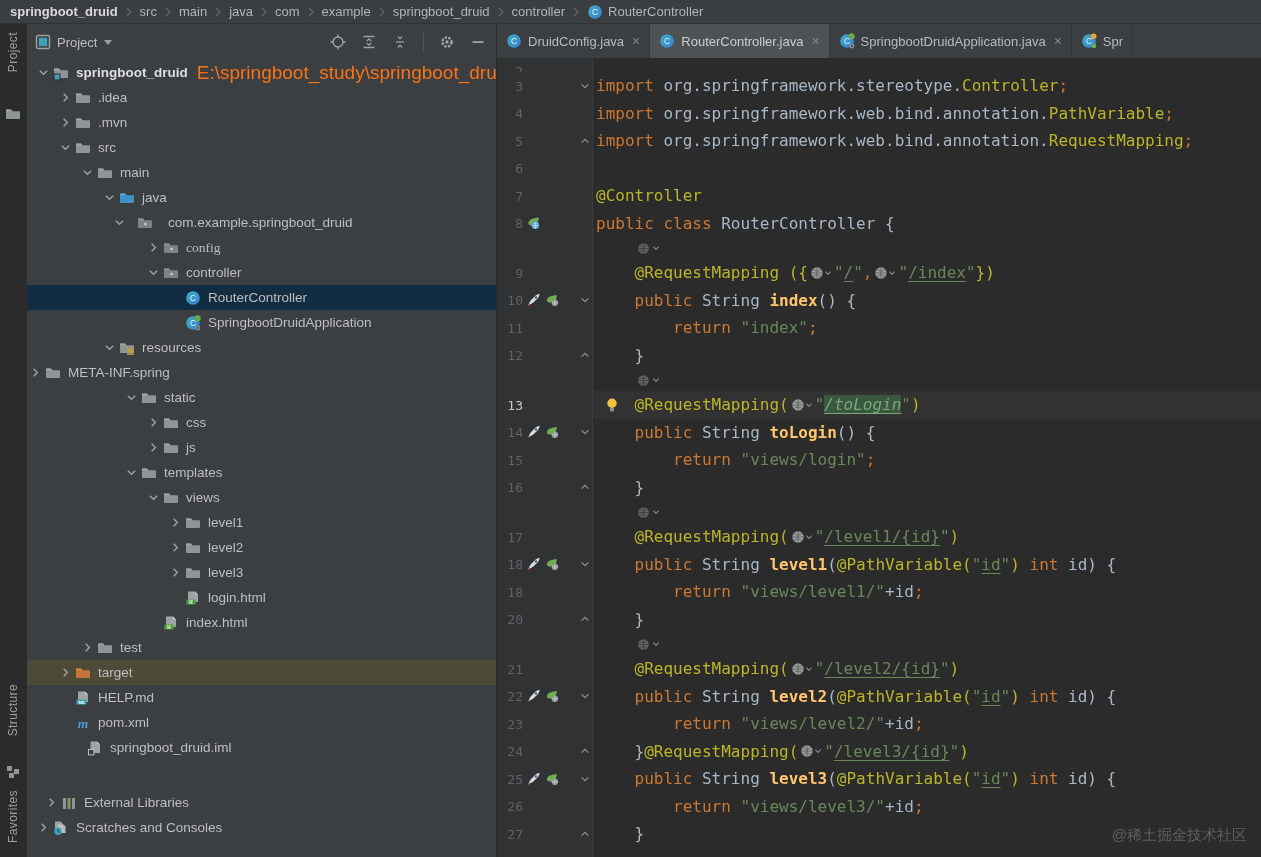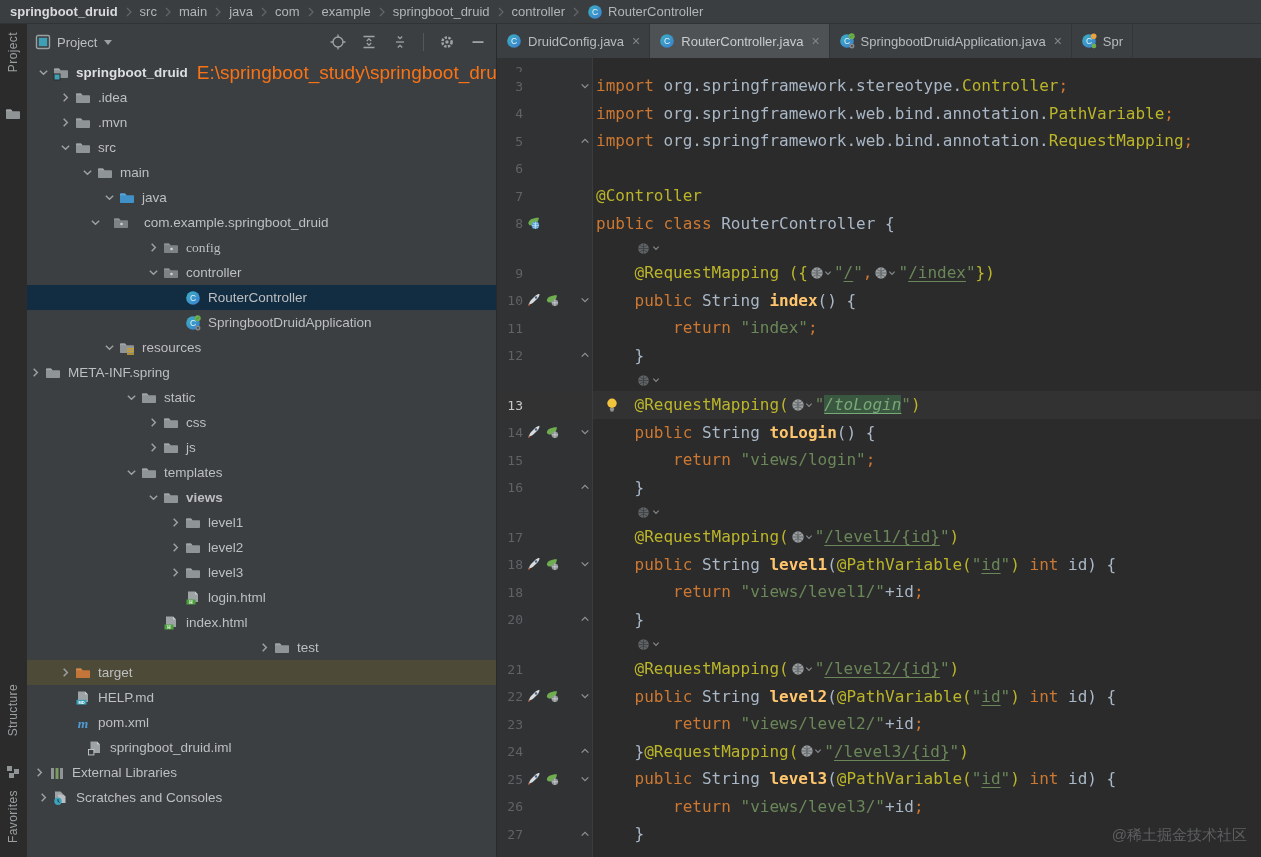--- a/index.html
+++ b/index.html
@@ -307,21 +307,21 @@
             </svg>
           </span>
           <span class="tw-icon">
             <svg width="16" height="16" viewBox="0 0 16 16">
               <path d="M1 4.5c0-.6.4-1 1-1h4l1.5 1.7H14c.6 0 1 .4 1 1V12c0 .6-.4 1-1 1H2c-.6 0-1-.4-1-1z" fill="#4191c9"></path>
               <path d="M1 4.5c0-.6.4-1 1-1h4l1.5 1.7H1z" fill="#5aa6d8"></path>
             </svg>
           </span>
           <span class="tw-label">java</span>
         </div>
-        <div class="tree-row" style="padding-left: 60px; gap: 8px;">
+        <div class="tree-row" style="padding-left: 84px; gap: 8px;">
           <span class="tw-arrow">
             <svg width="11" height="11" viewBox="0 0 12 12">
               <path d="M2 4l4 4 4-4" fill="none" stroke="#9da1a4" stroke-width="1.6"></path>
             </svg>
           </span>
           <span class="tw-icon">
             <svg width="16" height="16" viewBox="0 0 16 16">
               <path d="M1 4.5c0-.6.4-1 1-1h4l1.5 1.7H14c.6 0 1 .4 1 1V12c0 .6-.4 1-1 1H2c-.6 0-1-.4-1-1z" fill="#7d8284"></path>
               <path d="M1 4.5c0-.6.4-1 1-1h4l1.5 1.7H1z" fill="#8d9294"></path>
               <circle cx="8.5" cy="9" r="1.3" fill="#d0d3d5"></circle>
@@ -477,21 +477,21 @@
             </svg>
           </span>
           <span class="tw-icon">
             <svg width="16" height="16" viewBox="0 0 16 16">
               <path d="M1 4.5c0-.6.4-1 1-1h4l1.5 1.7H14c.6 0 1 .4 1 1V12c0 .6-.4 1-1 1H2c-.6 0-1-.4-1-1z" fill="#8f9496"></path>
               <path d="M1 4.5c0-.6.4-1 1-1h4l1.5 1.7H1z" fill="#a0a5a7"></path>
             </svg>
           </span>
           <span class="tw-label">templates</span>
         </div>
-        <div class="tree-row" style="padding-left: 118px; font-weight: bold;">
+        <div class="tree-row" style="padding-left: 118px;">
           <span class="tw-arrow">
             <svg width="11" height="11" viewBox="0 0 12 12">
               <path d="M2 4l4 4 4-4" fill="none" stroke="#9da1a4" stroke-width="1.6"></path>
             </svg>
           </span>
           <span class="tw-icon">
             <svg width="16" height="16" viewBox="0 0 16 16">
               <path d="M1 4.5c0-.6.4-1 1-1h4l1.5 1.7H14c.6 0 1 .4 1 1V12c0 .6-.4 1-1 1H2c-.6 0-1-.4-1-1z" fill="#8f9496"></path>
               <path d="M1 4.5c0-.6.4-1 1-1h4l1.5 1.7H1z" fill="#a0a5a7"></path>
             </svg>
@@ -557,21 +557,21 @@
           <span class="tw-icon">
             <svg width="16" height="16" viewBox="0 0 16 16">
               <path d="M3 1.5h7l3 3V12H3z" fill="#9ea3a5"></path>
               <path d="M10 1.5l3 3h-3z" fill="#c6cacc"></path>
               <rect x="1.5" y="9.5" width="9" height="5" fill="#4da23d"></rect>
               <text x="6" y="13.8" text-anchor="middle" font-size="4.6" fill="#fff" font-family="Liberation Sans,sans-serif" font-weight="bold">H</text>
             </svg>
           </span>
           <span class="tw-label">index.html</span>
         </div>
-        <div class="tree-row" style="padding-left: 52px; justify-content: center;">
+        <div class="tree-row" style="padding-left: 52px;">
           <span class="tw-arrow">
             <svg width="11" height="11" viewBox="0 0 12 12">
               <path d="M4 2l4 4-4 4" fill="none" stroke="#9da1a4" stroke-width="1.6"></path>
             </svg>
           </span>
           <span class="tw-icon">
             <svg width="16" height="16" viewBox="0 0 16 16">
               <path d="M1 4.5c0-.6.4-1 1-1h4l1.5 1.7H14c.6 0 1 .4 1 1V12c0 .6-.4 1-1 1H2c-.6 0-1-.4-1-1z" fill="#8f9496"></path>
               <path d="M1 4.5c0-.6.4-1 1-1h4l1.5 1.7H1z" fill="#a0a5a7"></path>
             </svg>
@@ -617,21 +617,21 @@
           <span class="tw-arrow"></span>
           <span class="tw-icon">
             <svg width="16" height="16" viewBox="0 0 16 16">
               <path d="M3.5 1.5h6.5l3 3V13H3.5z" fill="#9ea3a5"></path>
               <path d="M10 1.5l3 3h-3z" fill="#c6cacc"></path>
               <rect x="1.5" y="9.5" width="5.4" height="5.4" fill="#3a3d3f" stroke="#c6cacc" stroke-width="0.9"></rect>
             </svg>
           </span>
           <span class="tw-label">springboot_druid.iml</span>
         </div>
-        <div class="tree-row" style="padding-left: 4px;">
+        <div class="tree-row" style="padding-left: 16px; margin-top: 30px;">
           <span class="tw-arrow">
             <svg width="11" height="11" viewBox="0 0 12 12">
               <path d="M4 2l4 4-4 4" fill="none" stroke="#9da1a4" stroke-width="1.6"></path>
             </svg>
           </span>
           <span class="tw-icon">
             <svg width="16" height="16" viewBox="0 0 16 16">
               <rect x="2" y="3" width="3" height="11" fill="#8f9496"></rect>
               <rect x="6.5" y="3" width="3" height="11" fill="#7a9e62"></rect>
               <rect x="11" y="3" width="3" height="11" fill="#8f9496"></rect>

